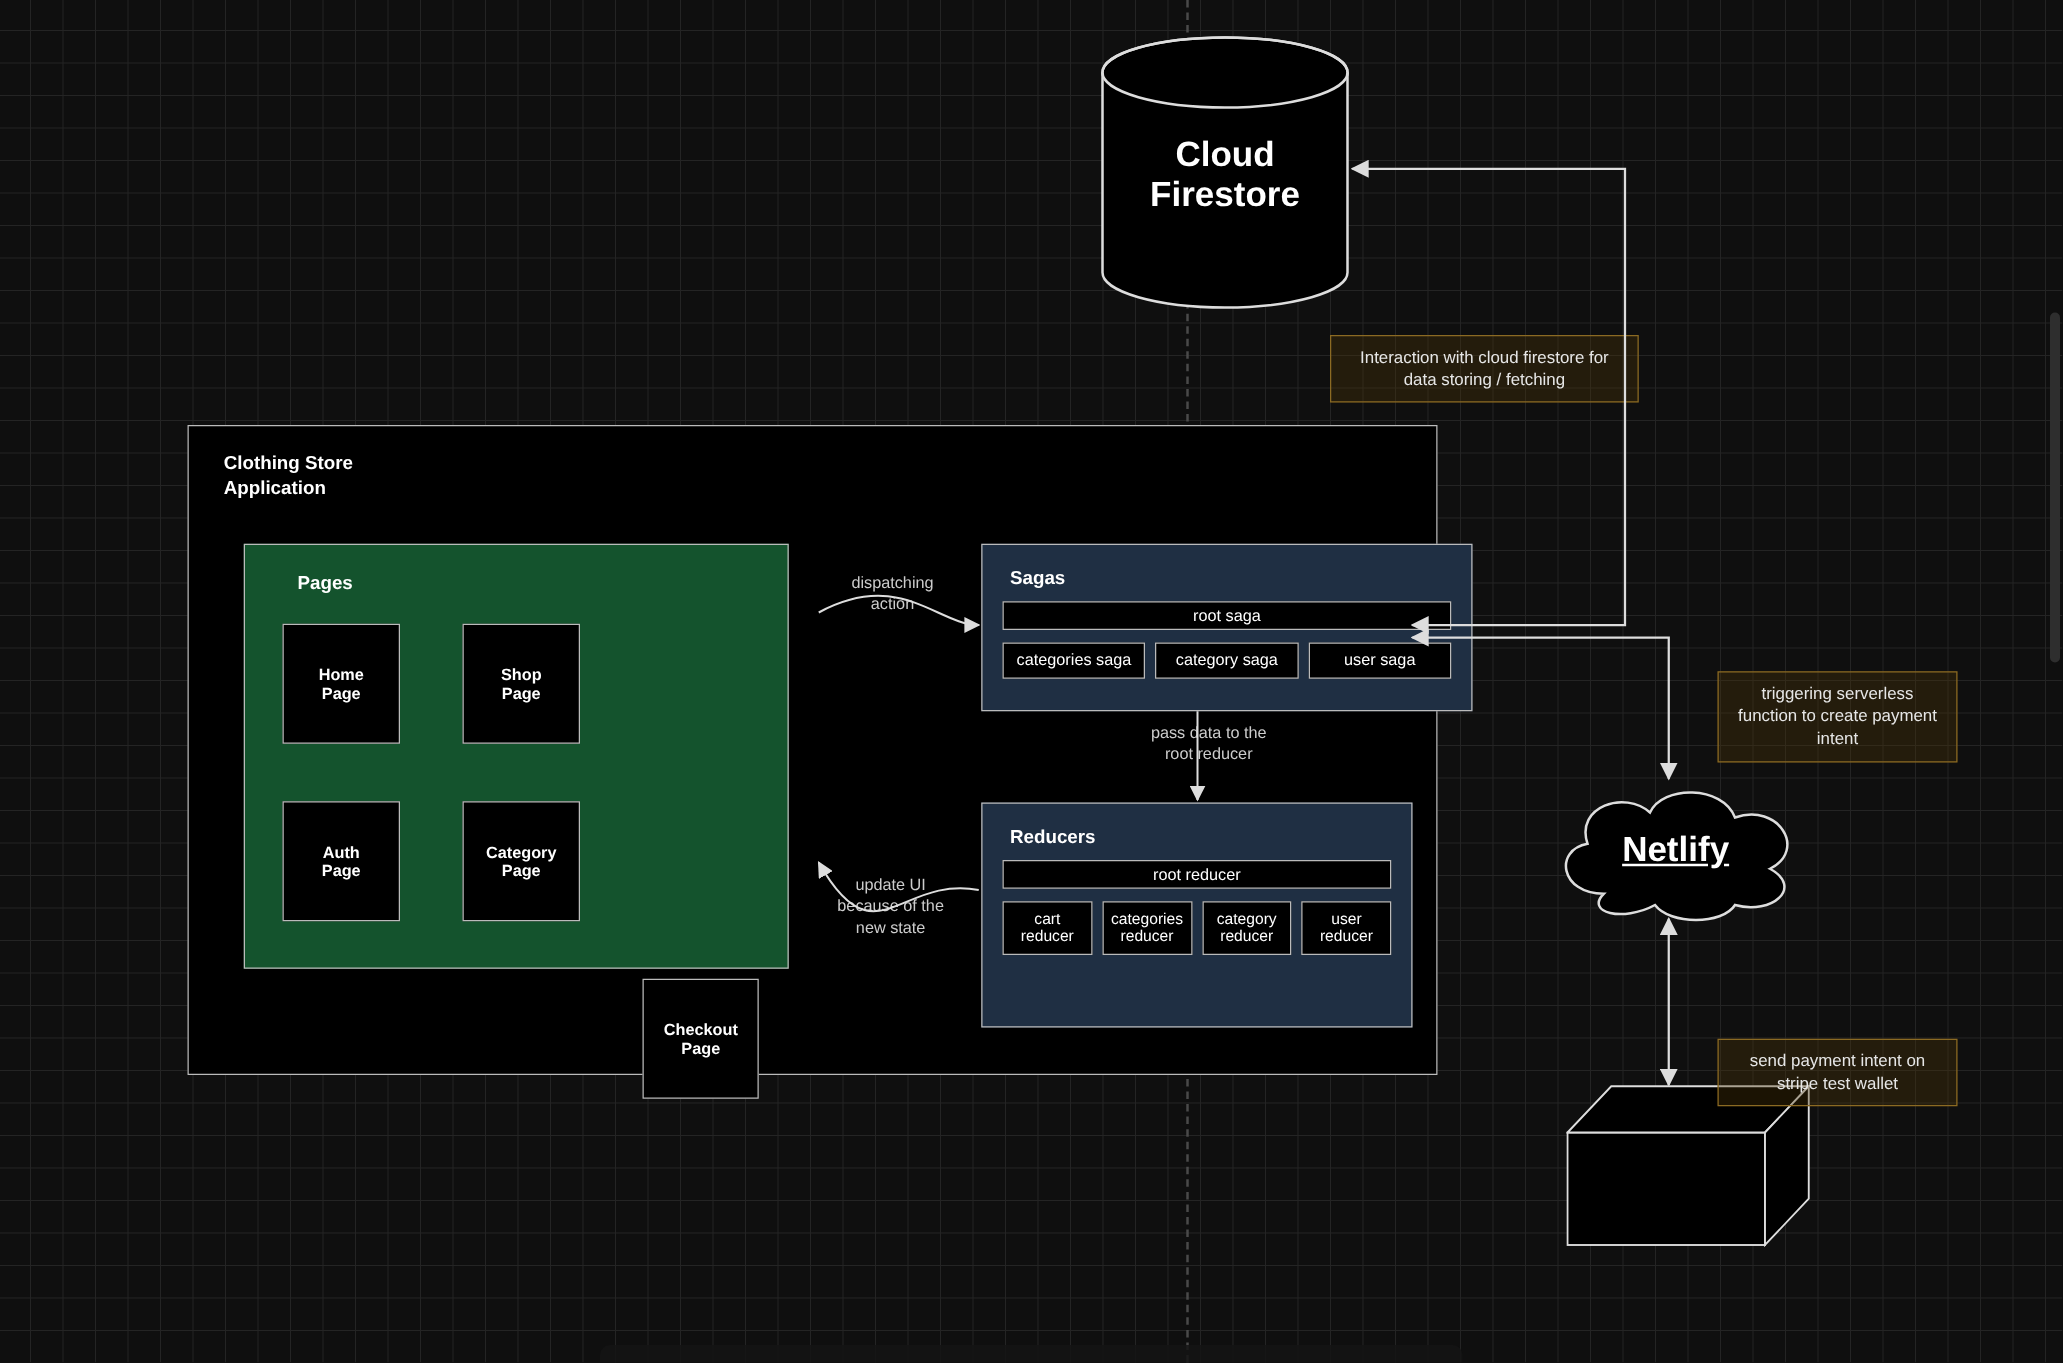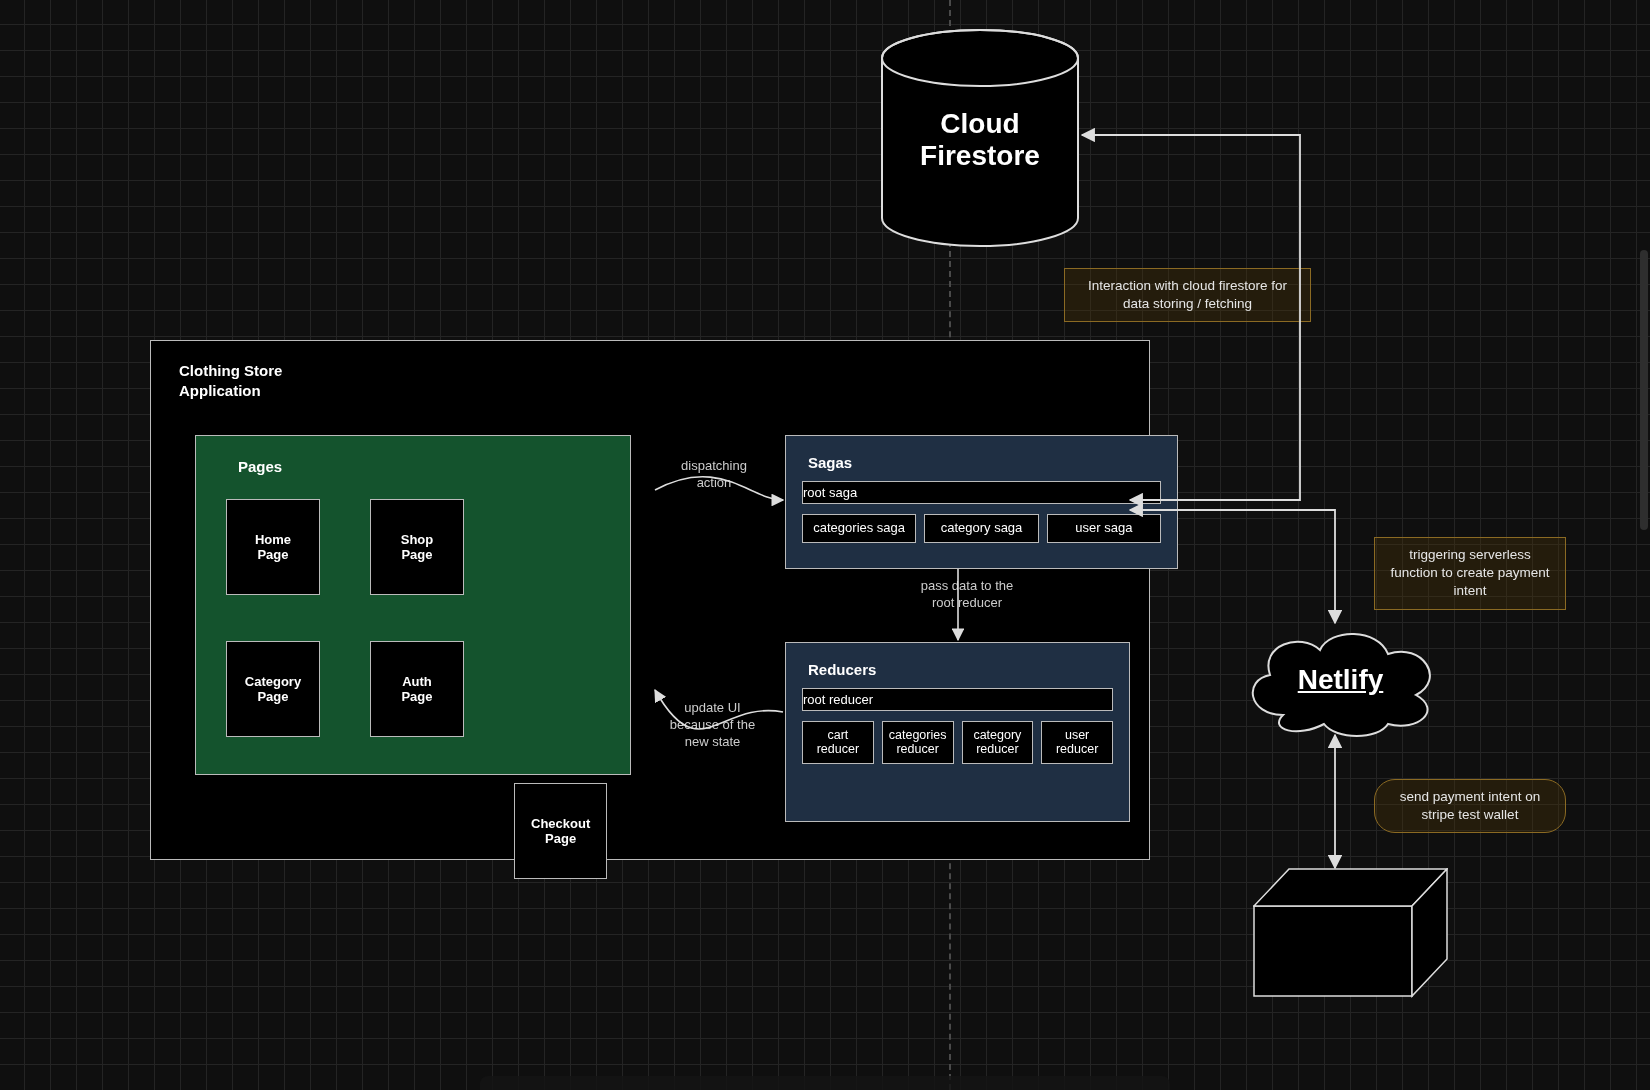--- a/index.html
+++ b/index.html
@@ -103,21 +103,21 @@
     font-weight: 700;
     font-size: 15px;
     margin: 0 0 10px 6px;
   }
   .root-bar {
     width: 100%;
     box-sizing: border-box;
     background: #000;
     border: 1px solid #bbb;
     color: #fff;
-    text-align: left;
+    text-align: center;
     font-size: 13px;
     padding: 3px 0;
     margin-bottom: 10px;
   }
   .sub-row {
     display: flex;
     gap: 8px;
   }
   .sub-cell {
     background: #000;
@@ -271,22 +271,22 @@
       <span>Clothing Store</span><br>
       <span>Application</span>
     </div>
   </div>
 
   <div class="pages-box node">
     <div class="pages-title">Pages</div>
     <div class="page-grid">
       <div class="page-tile">Home Page</div>
       <div class="page-tile">Shop Page</div>
+      <div class="page-tile">Auth Page</div>
       <div class="page-tile">Category Page</div>
-      <div class="page-tile">Auth Page</div>
       <div class="page-tile" style="margin-left:288px">Checkout Page</div>
     </div>
   </div>
 
   <div class="sagas-box node">
     <div class="sagas-title">Sagas</div>
     <div class="root-bar">root saga</div>
     <div class="sub-row">
       <div class="sub-cell">categories saga</div>
       <div class="sub-cell">category saga</div>
@@ -327,21 +327,21 @@
       <polygon points="1,38 36,1 194,1 159,38" fill="#000" stroke="#ddd" stroke-width="1.5"></polygon>
 
       <polygon points="159,38 194,1 194,91 159,128" fill="#000" stroke="#ddd" stroke-width="1.5"></polygon>
     </svg>
   </div>
 
   <div class="annot" style="left:1064px; top:268px; width:225px;">Interaction with cloud firestore for data storing / fetching</div>
 
   <div class="annot" style="left:1374px; top:537px; width:170px;">triggering serverless function to create payment intent</div>
 
-  <div class="annot" style="left:1374px; top:779px; width:170px;border-radius:21px;">send payment intent on stripe test wallet</div>
+  <div class="annot" style="left:1374px; top:831px; width:170px;">send payment intent on stripe test wallet</div>
 
   <div class="edge-label" style="left:664px; top:458px; width:100px;">dispatching action</div>
 
   <div class="edge-label" style="left:912px; top:578px; width:110px;">pass data to the root reducer</div>
 
   <div class="edge-label" style="left:660px; top:700px; width:105px;">update UI because of the new state</div>
 
   <svg class="wires">
     <defs>
       <marker id="ahead" viewBox="0 0 10 10" refX="9" refY="5" markerWidth="8" markerHeight="8" orient="auto-start-reverse">

